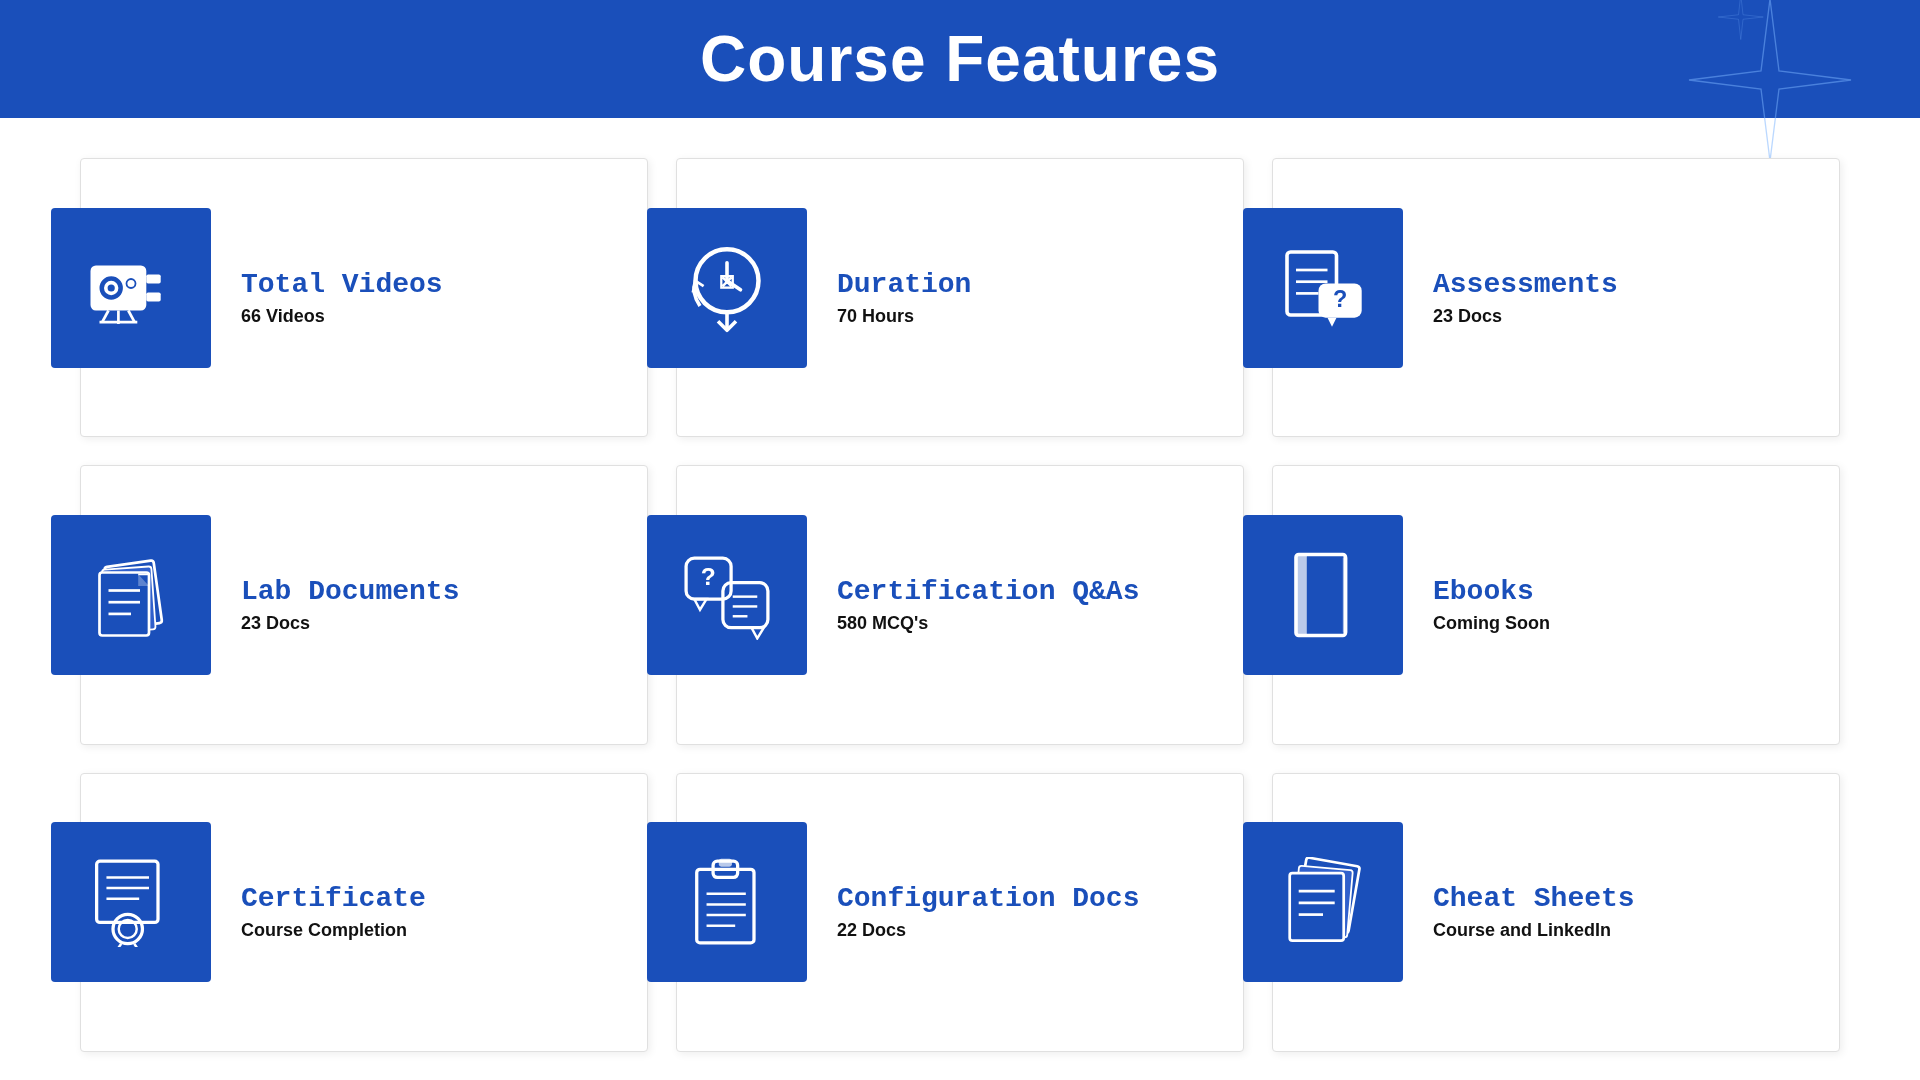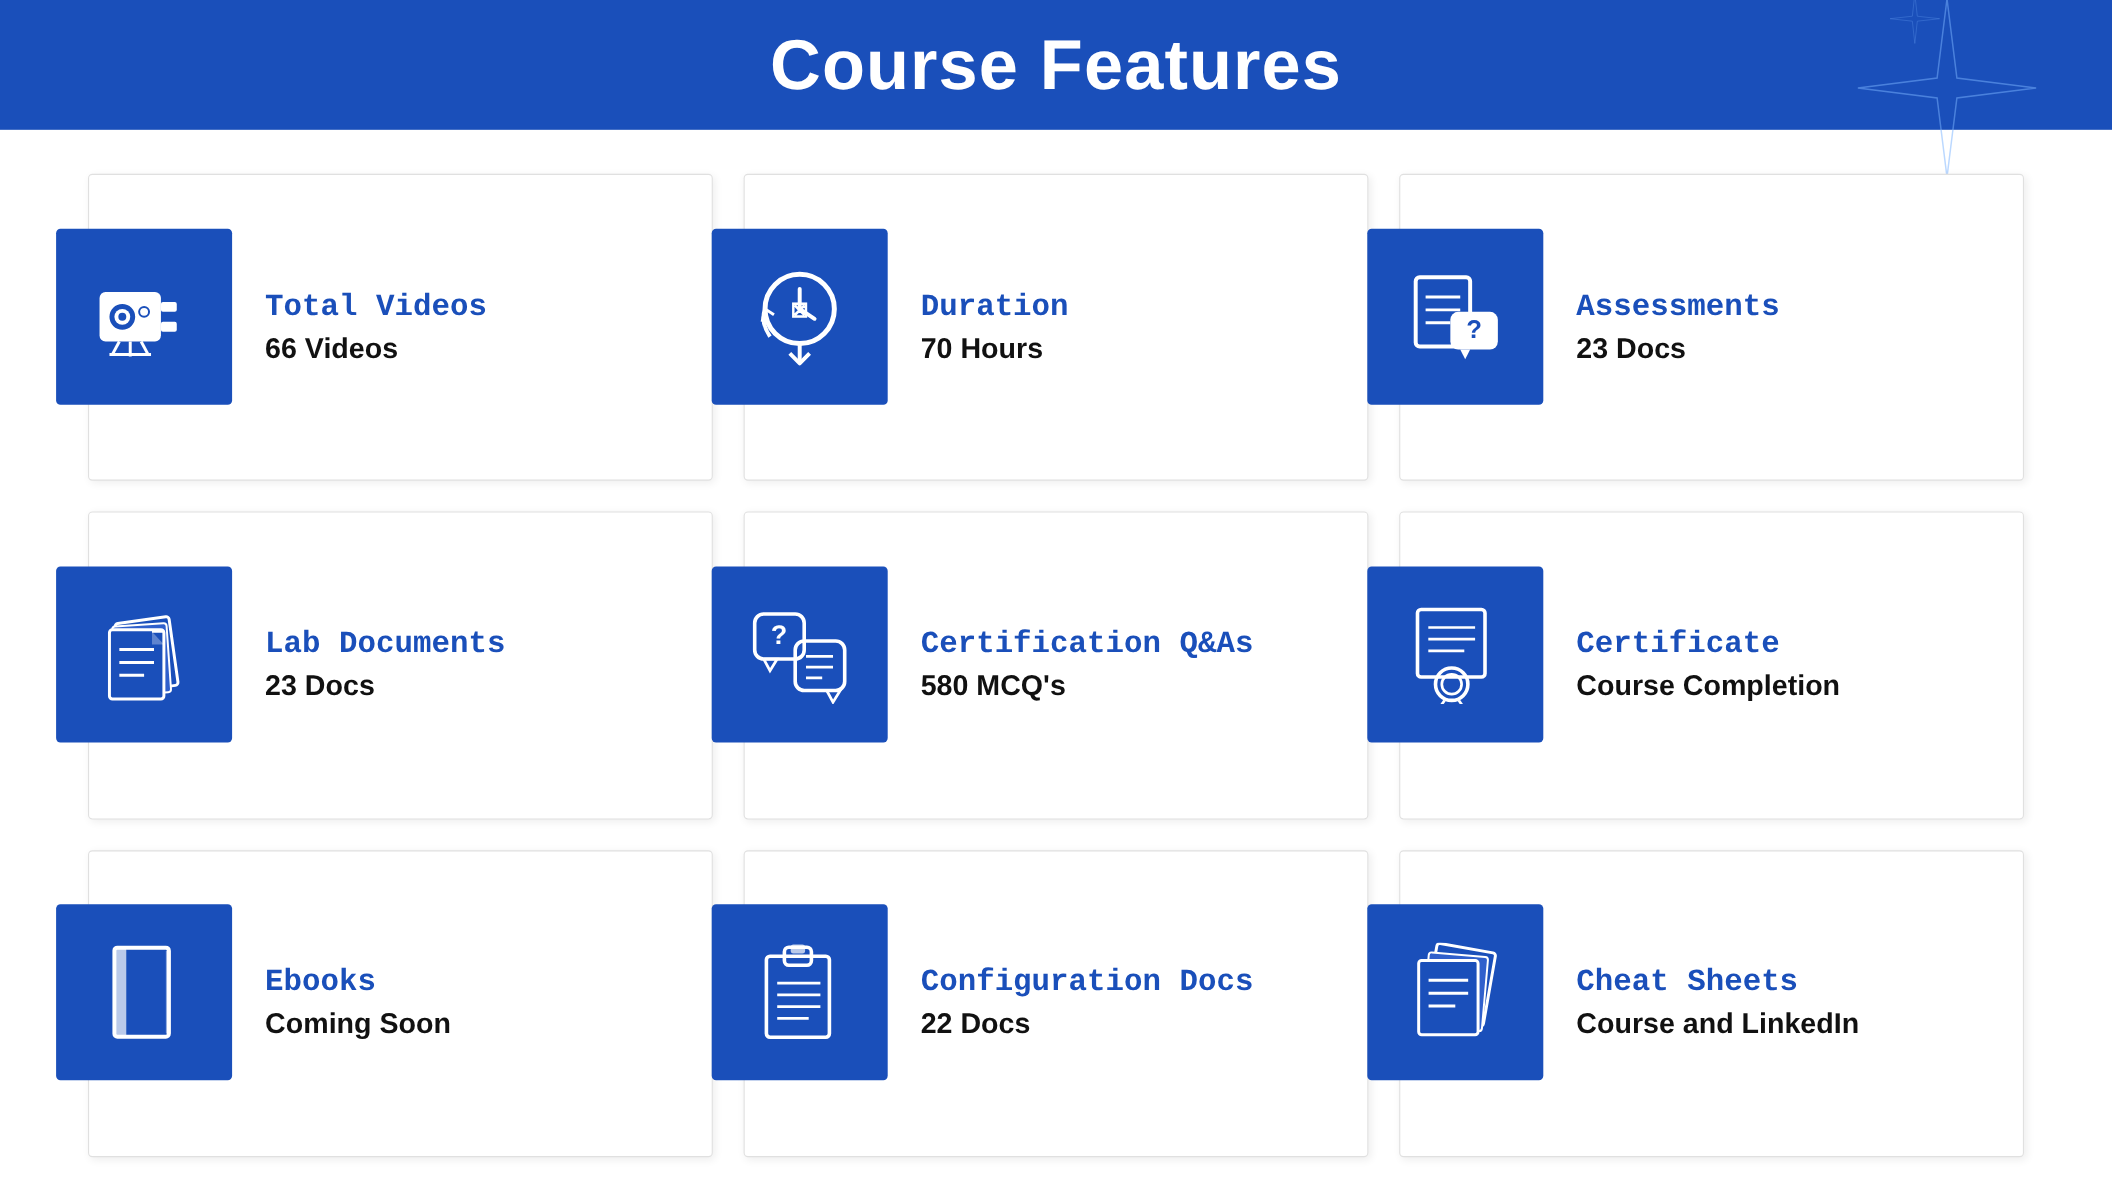--- a/index.html
+++ b/index.html
@@ -88,21 +88,21 @@
     .feature-title {
       color: #1a4fba;
       font-size: 28px;
       font-weight: 700;
       margin-bottom: 6px;
       font-family: Liberation Mono, monospace;
     }
 
     .feature-value {
       color: #111111;
-      font-size: 26px;
+      font-size: 18px;
       font-weight: 700;
     }
   </style>
 </head>
 <body>
 
 <div class="header">
   <h1 class="header-title">Course Features</h1>
 
   <svg class="header-decoration" viewBox="0 0 200 200" fill="none" xmlns="http://www.w3.org/2000/svg">
@@ -219,54 +219,54 @@
       <line x1="62" y1="76" x2="80" y2="76" stroke="white" stroke-width="3"></line>
     </svg>
       </div>
       <div class="feature-text">
         <div class="feature-title">Certification Q&amp;As</div>
         <div class="feature-value">580 MCQ's</div>
       </div>
     </div>
     <div class="feature-card">
       <div class="icon-box">
+        <svg viewBox="0 0 80 100" xmlns="http://www.w3.org/2000/svg">
+
+      <rect x="10" y="5" width="12" height="90" rx="2" fill="white" opacity="0.7"></rect>
+
+      <rect x="10" y="5" width="55" height="90" rx="3" fill="none" stroke="white" stroke-width="4"></rect>
+
+      <rect x="62" y="8" width="5" height="84" rx="1" fill="white" opacity="0.5"></rect>
+    </svg>
+      </div>
+      <div class="feature-text">
+        <div class="feature-title">Ebooks</div>
+        <div class="feature-value">Coming Soon</div>
+      </div>
+    </div>
+    <div class="feature-card">
+      <div class="icon-box">
         <svg viewBox="0 0 100 110" xmlns="http://www.w3.org/2000/svg">
 
       <rect x="8" y="5" width="75" height="75" rx="4" fill="none" stroke="white" stroke-width="4"></rect>
 
       <line x1="20" y1="25" x2="72" y2="25" stroke="white" stroke-width="3"></line>
       <line x1="20" y1="38" x2="72" y2="38" stroke="white" stroke-width="3"></line>
       <line x1="20" y1="51" x2="60" y2="51" stroke="white" stroke-width="3"></line>
 
       <circle cx="46" cy="88" r="18" fill="none" stroke="white" stroke-width="4"></circle>
       <circle cx="46" cy="88" r="11" fill="none" stroke="white" stroke-width="3"></circle>
 
       <line x1="38" y1="106" x2="30" y2="118" stroke="white" stroke-width="3"></line>
       <line x1="54" y1="106" x2="62" y2="118" stroke="white" stroke-width="3"></line>
     </svg>
       </div>
       <div class="feature-text">
         <div class="feature-title">Certificate</div>
         <div class="feature-value">Course Completion</div>
-      </div>
-    </div>
-    <div class="feature-card">
-      <div class="icon-box">
-        <svg viewBox="0 0 80 100" xmlns="http://www.w3.org/2000/svg">
-
-      <rect x="10" y="5" width="12" height="90" rx="2" fill="white" opacity="0.7"></rect>
-
-      <rect x="10" y="5" width="55" height="90" rx="3" fill="none" stroke="white" stroke-width="4"></rect>
-
-      <rect x="62" y="8" width="5" height="84" rx="1" fill="white" opacity="0.5"></rect>
-    </svg>
-      </div>
-      <div class="feature-text">
-        <div class="feature-title">Ebooks</div>
-        <div class="feature-value">Coming Soon</div>
       </div>
     </div>
     <div class="feature-card">
       <div class="icon-box">
         <svg viewBox="0 0 90 110" xmlns="http://www.w3.org/2000/svg">
 
       <rect x="8" y="15" width="70" height="90" rx="4" fill="none" stroke="white" stroke-width="4"></rect>
 
       <rect x="28" y="5" width="30" height="20" rx="5" fill="none" stroke="white" stroke-width="4"></rect>
       <rect x="35" y="2" width="16" height="10" rx="3" fill="white" opacity="0.7"></rect>

